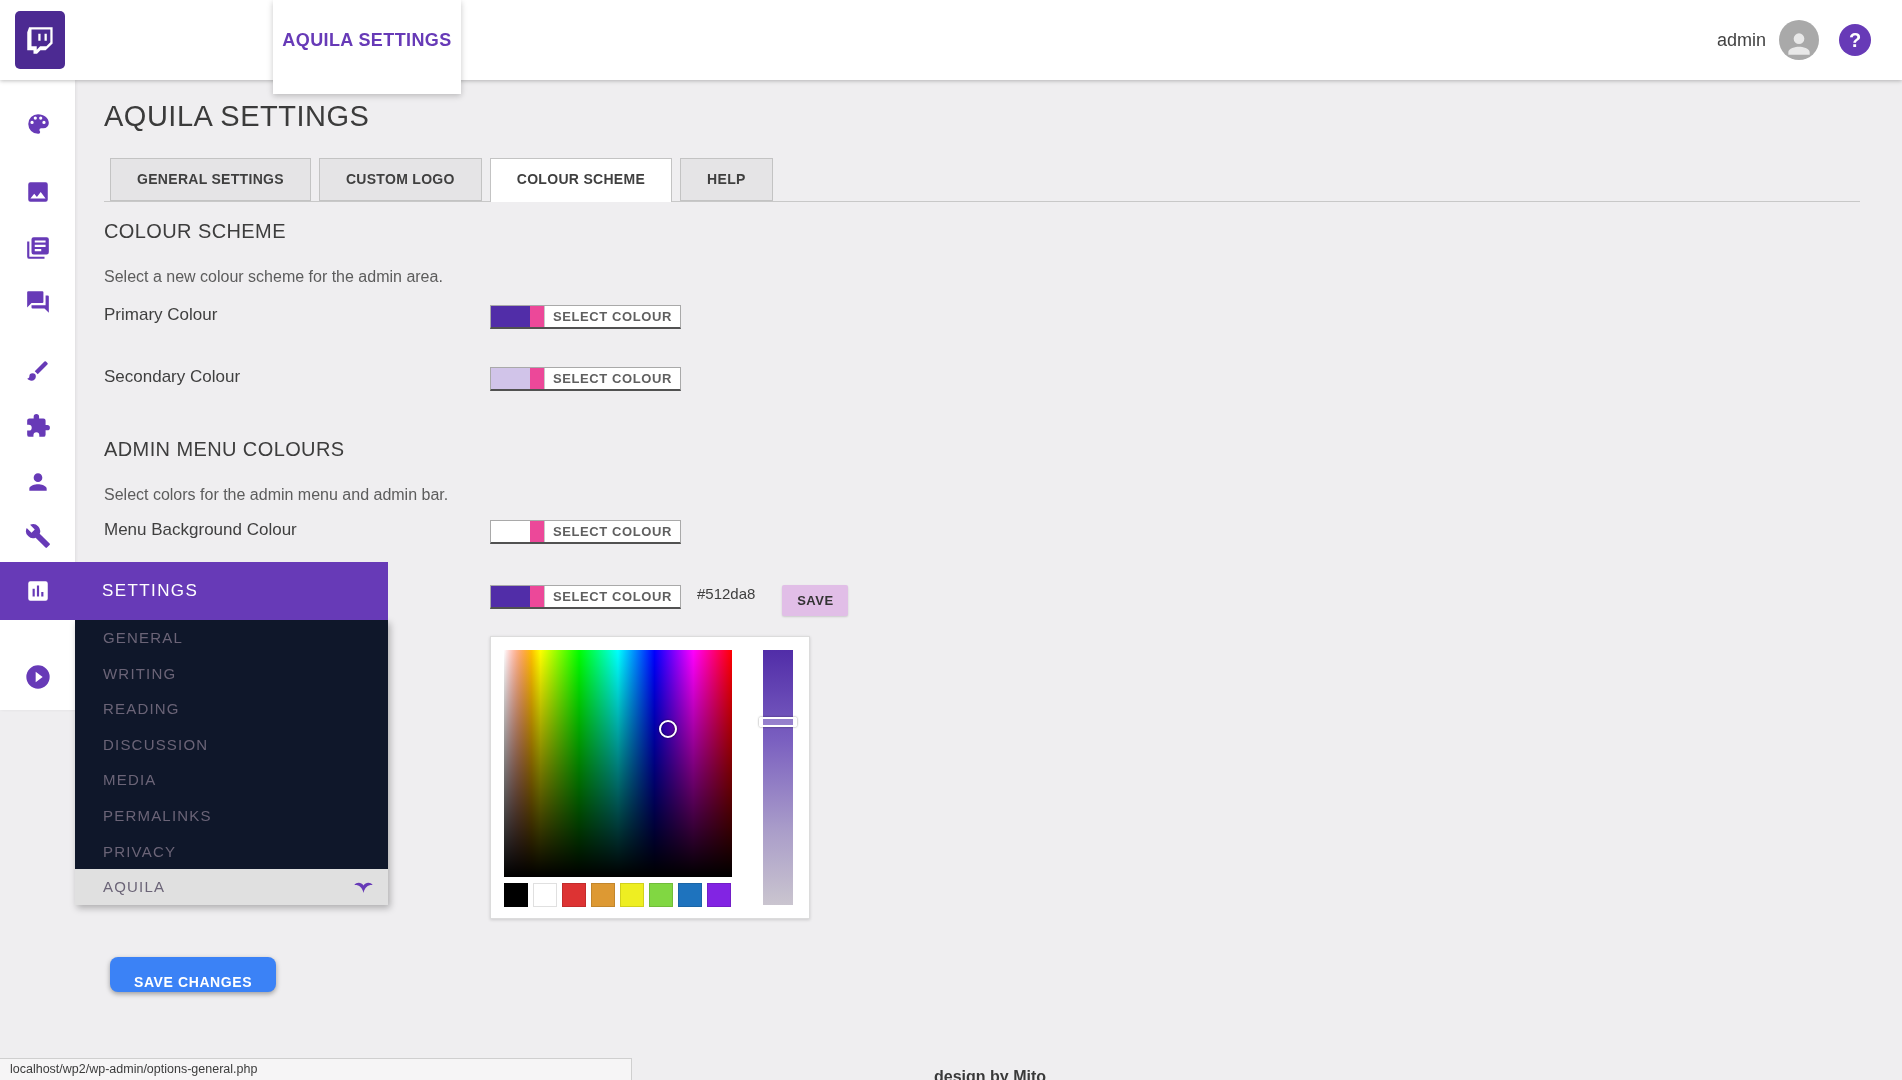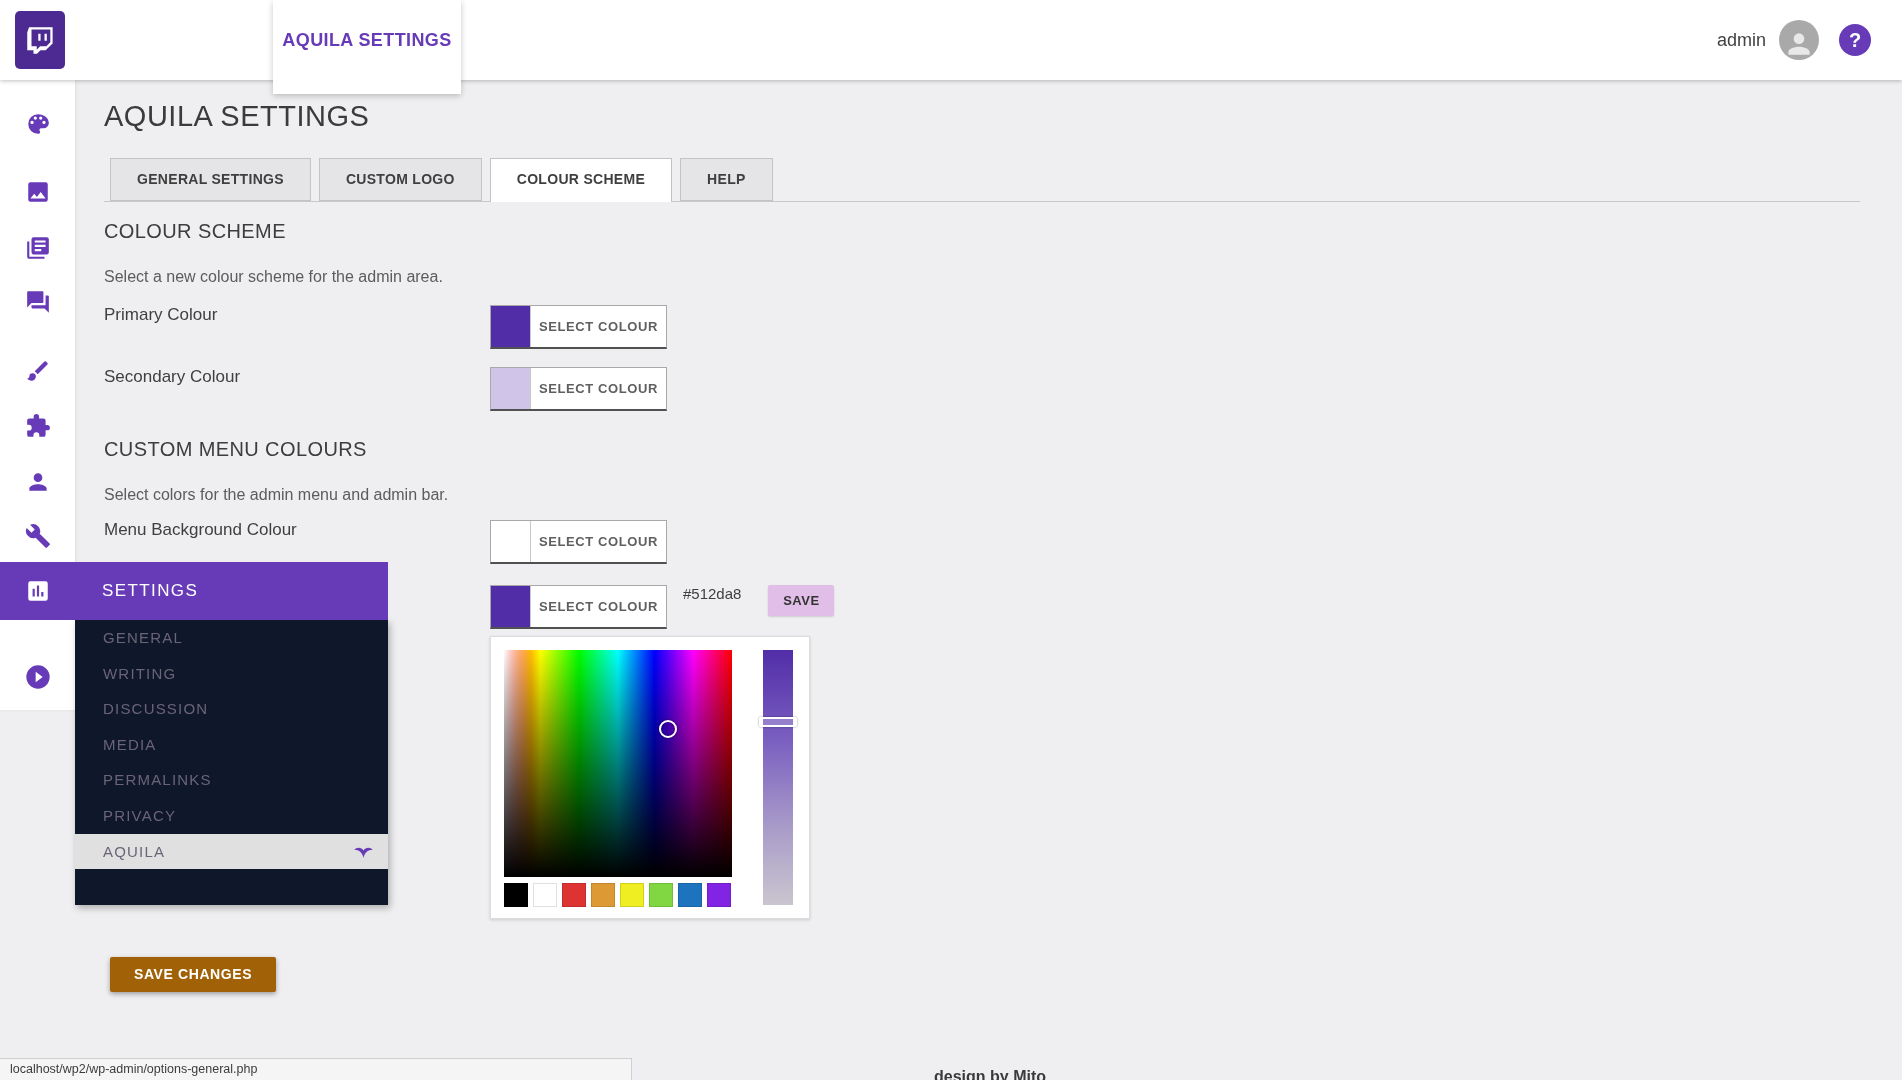--- a/index.html
+++ b/index.html
@@ -54,22 +54,22 @@
   .tabs { position:absolute; left:110px; top:158px; display:flex; gap:8px; z-index:2; }
   .tab { height:43px; line-height:41px; padding:0 26px; background:#e5e4e6; border:1px solid #c3c3c3;
          font-size:14px; font-weight:700; color:#3f3f3f; letter-spacing:.3px; cursor:pointer; }
   .tab.active { background:#fff; height:44px; border-bottom:none; }
 
   .h2 { position:absolute; left:104px; font-size:20px; font-weight:400; color:#3d3d3d; letter-spacing:.4px; }
   .desc { position:absolute; left:104px; font-size:16px; color:#5c5c5c; }
 
   .field-row { position:absolute; left:104px; height:38px; display:flex; }
   .field-label { width:386px; font-size:17px; color:#3f3f3f; }
-  .color-control { display:inline-flex; height:44px; background:#4c1d95; border:1px solid #a9a9a9;
-                   border-bottom:2px solid #515151; cursor:pointer; }
+  .color-control { display:inline-flex; height:24px; background:#ec4899; border:1px solid #a9a9a9;
+                   border-bottom:2px solid #515151; cursor:pointer;gap:14px; }
   .color-control .swatch { width:39px; height:100%; }
   .color-control .btn-label { width:136px; display:flex; align-items:center; justify-content:center;
                               border-left:1px solid #c9c9c9; font-size:13px; font-weight:700; color:#5f5f5f;
                               letter-spacing:.6px; background:#fff; }
   .hex-value { margin-left:16px; font-size:15px; color:#3f3f3f; cursor:text; }
   .clear-btn { margin-left:27px; width:66px; height:31px; background:#e1bee7; border-radius:2px;
                font-size:13px; font-weight:700; color:#333; letter-spacing:.5px; display:flex;
                align-items:center; justify-content:center; cursor:pointer; box-shadow:0 1px 2px rgba(0,0,0,.15); }
 
   
@@ -82,22 +82,22 @@
       linear-gradient(to right, #f00 0%, #ff0 16%, #0f0 33%, #0ff 50%, #00f 66%, #f0f 83%, #f00 100%); }
   .sv-handle { position:absolute; left:168px; top:83px; width:18px; height:18px; border:2px solid #fff;
                border-radius:50%; box-shadow:0 0 2px rgba(0,0,0,.75), inset 0 0 2px rgba(0,0,0,.75); cursor:pointer; }
   .hue-strip { position:absolute; left:272px; top:13px; width:30px; height:255px; cursor:pointer;
                background:linear-gradient(to bottom, #512da8 0%, #7a5fc0 35%, #a99cc9 70%, #cac5cf 100%); }
   .hue-handle { position:absolute; left:268px; top:80px; width:38px; height:10px; border:2px solid #fff;
                 border-radius:2px; background:rgba(255,255,255,.25); box-shadow:0 0 2px rgba(0,0,0,.5); cursor:pointer; }
   .palette-row { position:absolute; left:13px; top:246px; display:flex; gap:5px; }
   .palette-swatch { width:24px; height:24px; cursor:pointer; box-shadow:inset 0 0 0 1px rgba(0,0,0,.12); }
 
-  .save-btn { position:absolute; left:110px; top:957px; height:35px; padding:0 24px; background:#a16207;
-              color:#fff; font-size:14px; font-weight:700; letter-spacing:.6px; border:none; border-radius:2px;
+  .save-btn { position:absolute; left:110px; top:957px; height:35px; padding:8px 24px; background:#3b82f6;
+              color:#fff; font-size:14px; font-weight:700; letter-spacing:.6px; border:none; border-radius:8px;
               box-shadow:0 2px 5px rgba(0,0,0,.35); line-height:35px; cursor:pointer; font-family:inherit; }
 
   
   .statusbar { position:absolute; left:0; bottom:0; width:632px; height:22px; background:#f6f5f6;
                border-top:1px solid #cfcfcf; border-right:1px solid #cfcfcf; font-size:12.5px; color:#3c3c3c;
                line-height:21px; padding-left:10px; z-index:50; }
   .credit { position:absolute; left:934px; top:1068px; font-size:16px; font-weight:700; color:#3a3a3a; cursor:pointer; }
 </style>
 </head>
 <body>
@@ -176,20 +176,21 @@
 
   <div class="collapse-btn">
     <svg viewBox="0 0 24 24">
         <path d="M12 2a10 10 0 1 0 0 20 10 10 0 0 0 0-20zm-2 14.5v-9l6 4.5-6 4.5z"></path>
       </svg>
   </div>
 
   <div class="flyout">
     <div class="fly-item"><span>GENERAL</span></div>
     <div class="fly-item"><span>WRITING</span></div>
+    <div class="fly-item"><span>READING</span></div>
     <div class="fly-item"><span>DISCUSSION</span></div>
     <div class="fly-item"><span>MEDIA</span></div>
     <div class="fly-item"><span>PERMALINKS</span></div>
     <div class="fly-item"><span>PRIVACY</span></div>
     <div class="fly-item active">
       <span>AQUILA</span>
       <span class="bird">
         <svg viewBox="0 0 24 24">
             <path d="M12 17C10.5 10.5 6.5 7.5 1.5 8 4 4.5 9.5 4.5 12 8.5 14.5 4.5 20 4.5 22.5 8 17.5 7.5 13.5 10.5 12 17z"></path>
           </svg>
@@ -220,21 +221,21 @@
     </div>
 
     <div class="field-row" style="top:367px">
       <span class="field-label">Secondary Colour</span>
       <div class="color-control">
         <span class="swatch" style="background: rgb(209, 196, 233);"></span>
         <span class="btn-label">SELECT COLOUR</span>
       </div>
     </div>
 
-    <h2 class="h2" style="top:438px">CUSTOM MENU COLOURS</h2>
+    <h2 class="h2" style="top:438px">ADMIN MENU COLOURS</h2>
     <p class="desc" style="top:486px">Select colors for the admin menu and admin bar.</p>
 
     <div class="field-row" style="top:520px">
       <span class="field-label">Menu Background Colour</span>
       <div class="color-control">
         <span class="swatch" style="background: rgb(255, 255, 255);"></span>
         <span class="btn-label">SELECT COLOUR</span>
       </div>
     </div>
 

